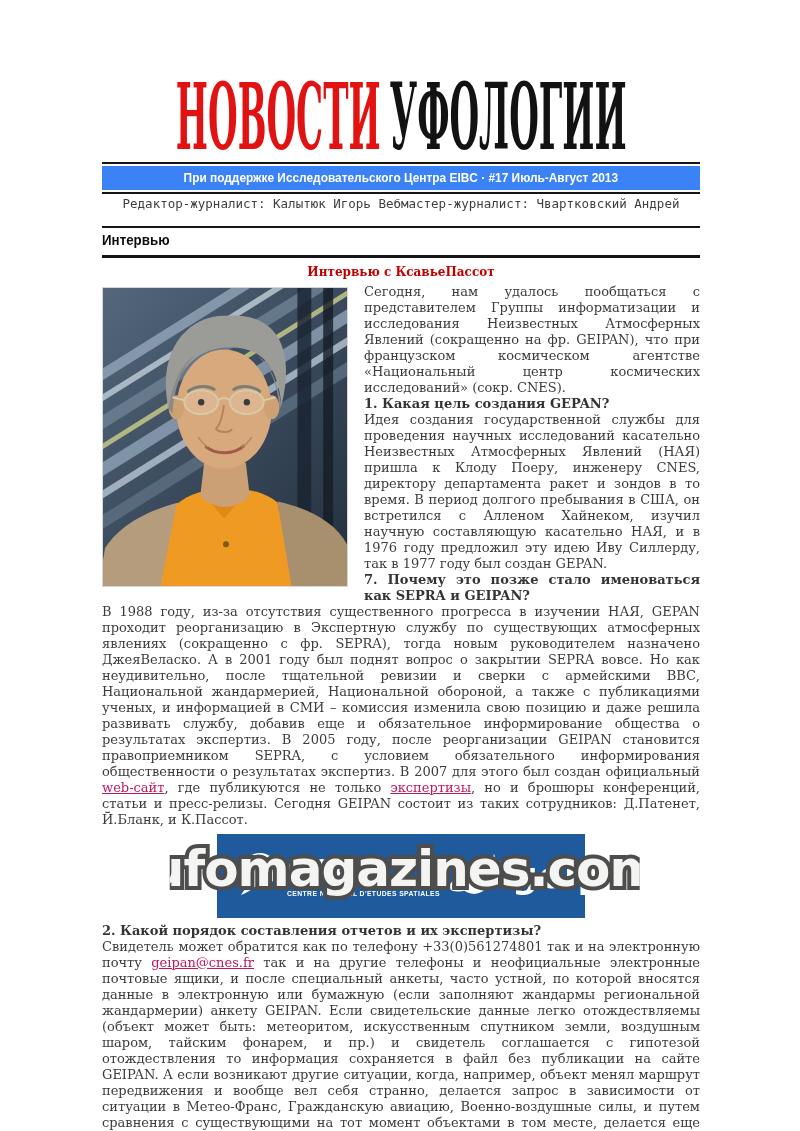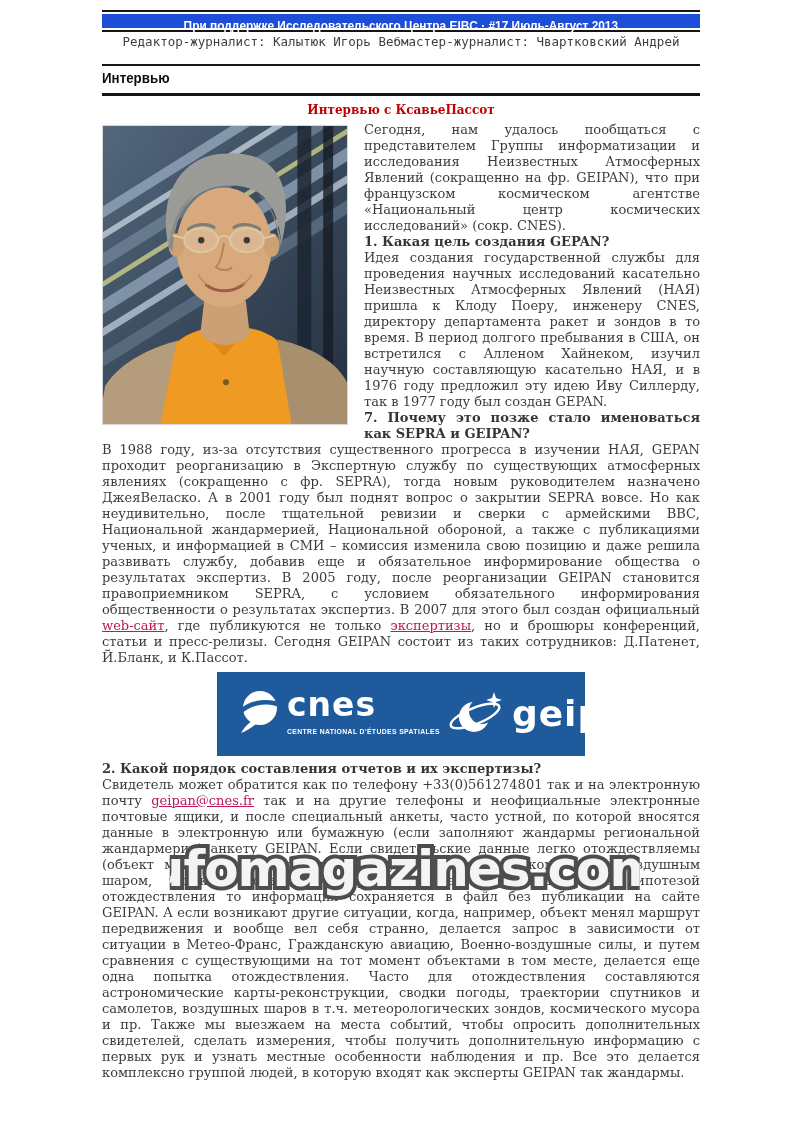--- a/index.html
+++ b/index.html
@@ -15,21 +15,21 @@
   .m-red{color:#e01212;margin-right:24px;}
   .m-black{color:#121212;}
 
   
   .rule{background:#151515;}
   .rule-a{height:2px;margin-top:10px;}
   .rule-b{height:2px;}
   .rule-c{height:2px;}
   .rule-d{height:3px;}
 
-  .support-bar{margin-top:2px;background:#1d4ed8;height:14px;line-height:22px;text-align:center;}
+  .support-bar{margin-top:2px;background:#3b82f6;height:24px;line-height:22px;text-align:center;}
   .support-bar-inner{display:inline-block;transform:scaleX(0.88);transform-origin:center;
         color:#fff;font-family:"Liberation Sans",sans-serif;font-weight:bold;font-size:13.5px;
         white-space:nowrap;}
   .gap2{height:2px;}
 
   .editors{text-align:center;font-family:"DejaVu Sans Mono","Liberation Mono",monospace;
         font-size:12.5px;color:#3f3f3f;padding:2px 0 15px;white-space:nowrap;}
 
   .section-label{padding:2px 0 6px;}
   .section-label-inner{display:inline-block;transform:scaleX(0.92);transform-origin:left center;
@@ -60,20 +60,25 @@
   .watermark svg{display:block;}
 
   .clearfix::after{content:"";display:block;clear:both;}
 </style>
 </head>
 <body>
 
 <div class="page">
   <div class="content">
 
+    <div class="masthead">
+      <div class="masthead-inner">
+        <span class="m-red">НОВОСТИ</span><span class="m-black">УФОЛОГИИ</span>
+      </div>
+    </div>
 
     <div class="rule rule-a"></div>
     <div class="support-bar">
       <span class="support-bar-inner">При поддержке Исследовательского Центра EIBC · #17 Июль-Август 2013</span>
     </div>
     <div class="gap2"></div>
     <div class="rule rule-b"></div>
 
     <div class="editors">Редактор-журналист: Калытюк Игорь Вебмастер-журналист: Чвартковский Андрей</div>
     <div class="rule rule-c"></div>

